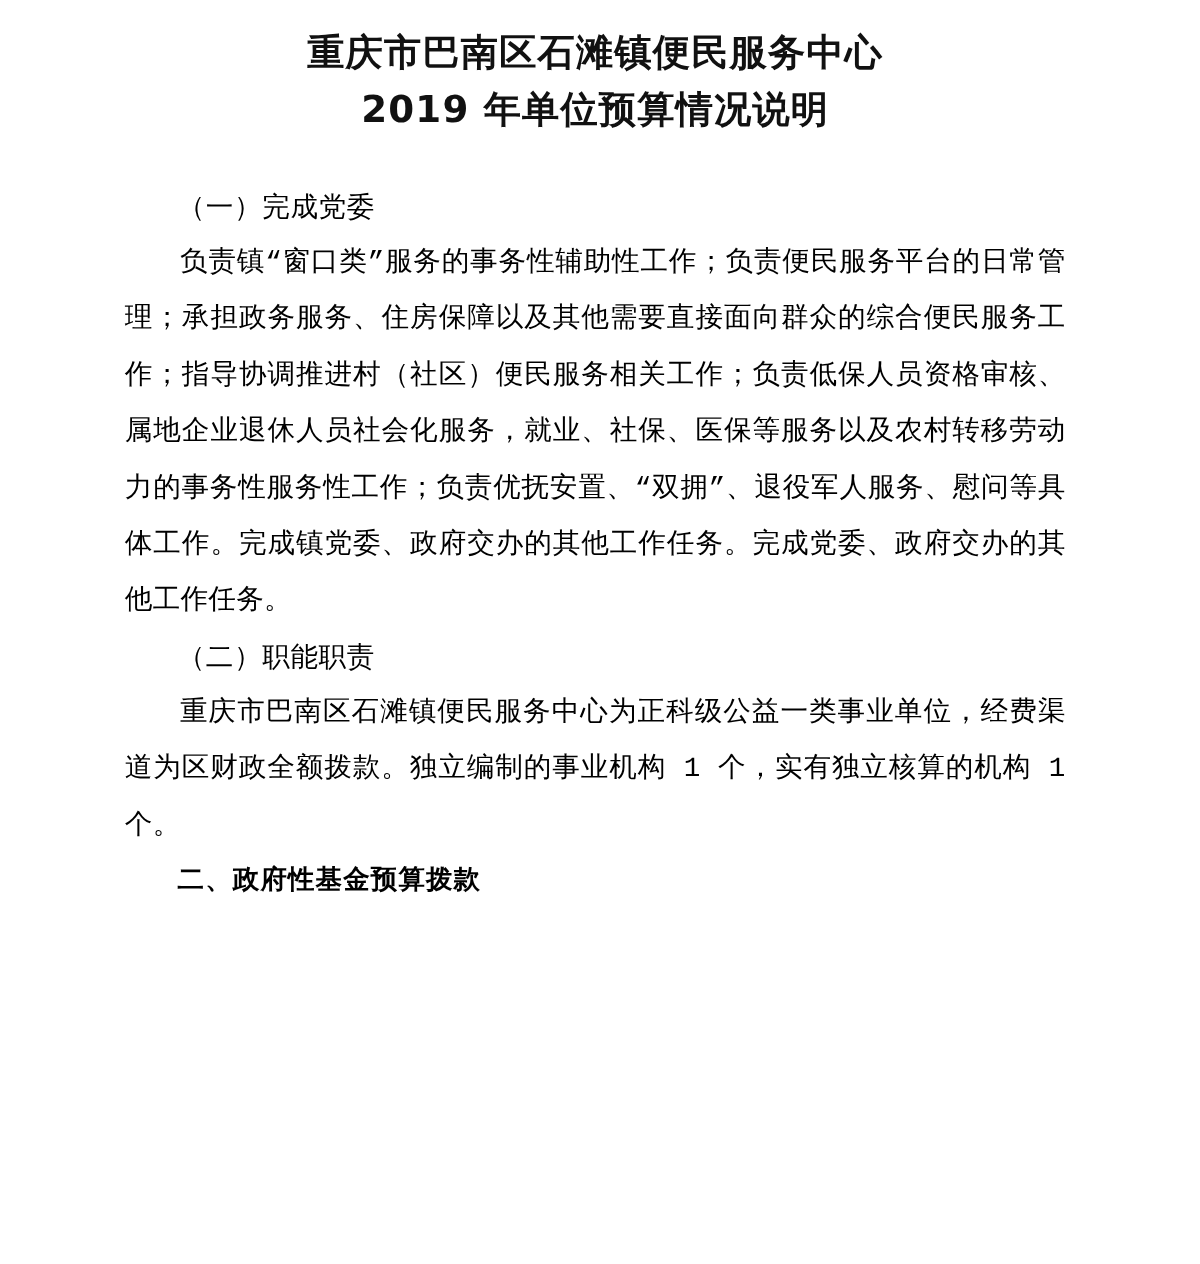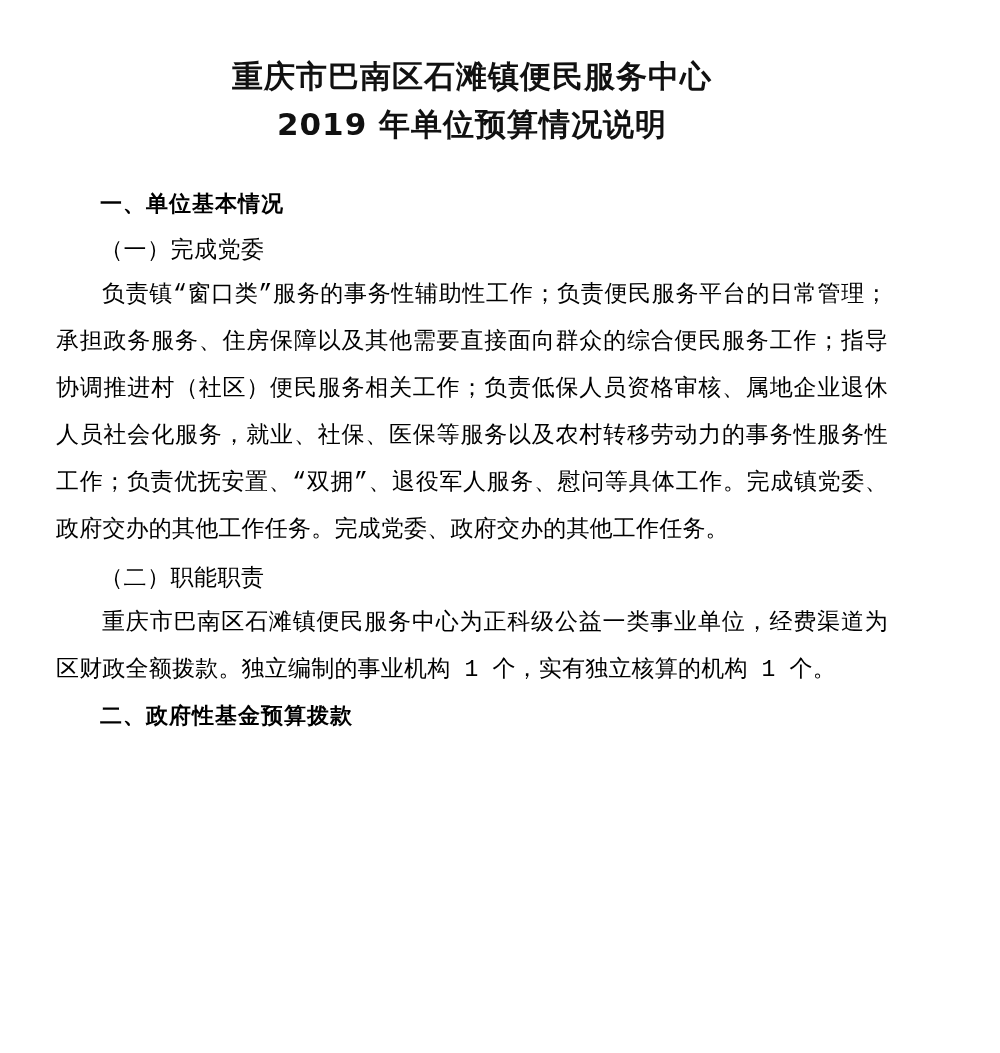--- a/index.html
+++ b/index.html
@@ -11,23 +11,22 @@
     width: 1000px;
     height: 1053px;
     overflow: hidden;
     font-family: "DejaVu Serif", "Liberation Serif", serif;
     color: #000000;
   }
   .page {
     width: 1000px;
     height: 838px;
     box-sizing: border-box;
-    padding: 14px 112px 0 56px;
+    padding: 14px 112px 0 104px;
     position: relative;
-    margin-top: 32px;
   }
   .doc-title {
     text-align: center;
     font-family: "DejaVu Sans", "Liberation Sans", sans-serif;
     font-weight: bold;
     font-size: 31px;
     line-height: 48px;
     letter-spacing: 1px;
     margin: 0;
     padding-top: 6px;
@@ -71,21 +70,20 @@
 
 <div class="page">
 
   <h1 class="doc-title">
     <span>重庆市巴南区石滩镇便民服务中心</span>
     <span class="line2">2019 年单位预算情况说明</span>
   </h1>
 
   <div class="spacer-top"></div>
 
-  <h2 class="section-heading">一、单位基本情况</h2>
 
   <div class="sub-heading">（一）完成党委</div>
 
   <p class="body-text">负责镇“窗口类”服务的事务性辅助性工作；负责便民服务平台的日常管理；承担政务服务、住房保障以及其他需要直接面向群众的综合便民服务工作；指导协调推进村（社区）便民服务相关工作；负责低保人员资格审核、属地企业退休人员社会化服务，就业、社保、医保等服务以及农村转移劳动力的事务性服务性工作；负责优抚安置、“双拥”、退役军人服务、慰问等具体工作。完成镇党委、政府交办的其他工作任务。完成党委、政府交办的其他工作任务。</p>
 
   <div class="sub-heading">（二）职能职责</div>
 
   <p class="body-text">重庆市巴南区石滩镇便民服务中心为正科级公益一类事业单位，经费渠道为区财政全额拨款。独立编制的事业机构 1 个，实有独立核算的机构 1 个。</p>
 
   <h2 class="section-heading">二、政府性基金预算拨款</h2>

